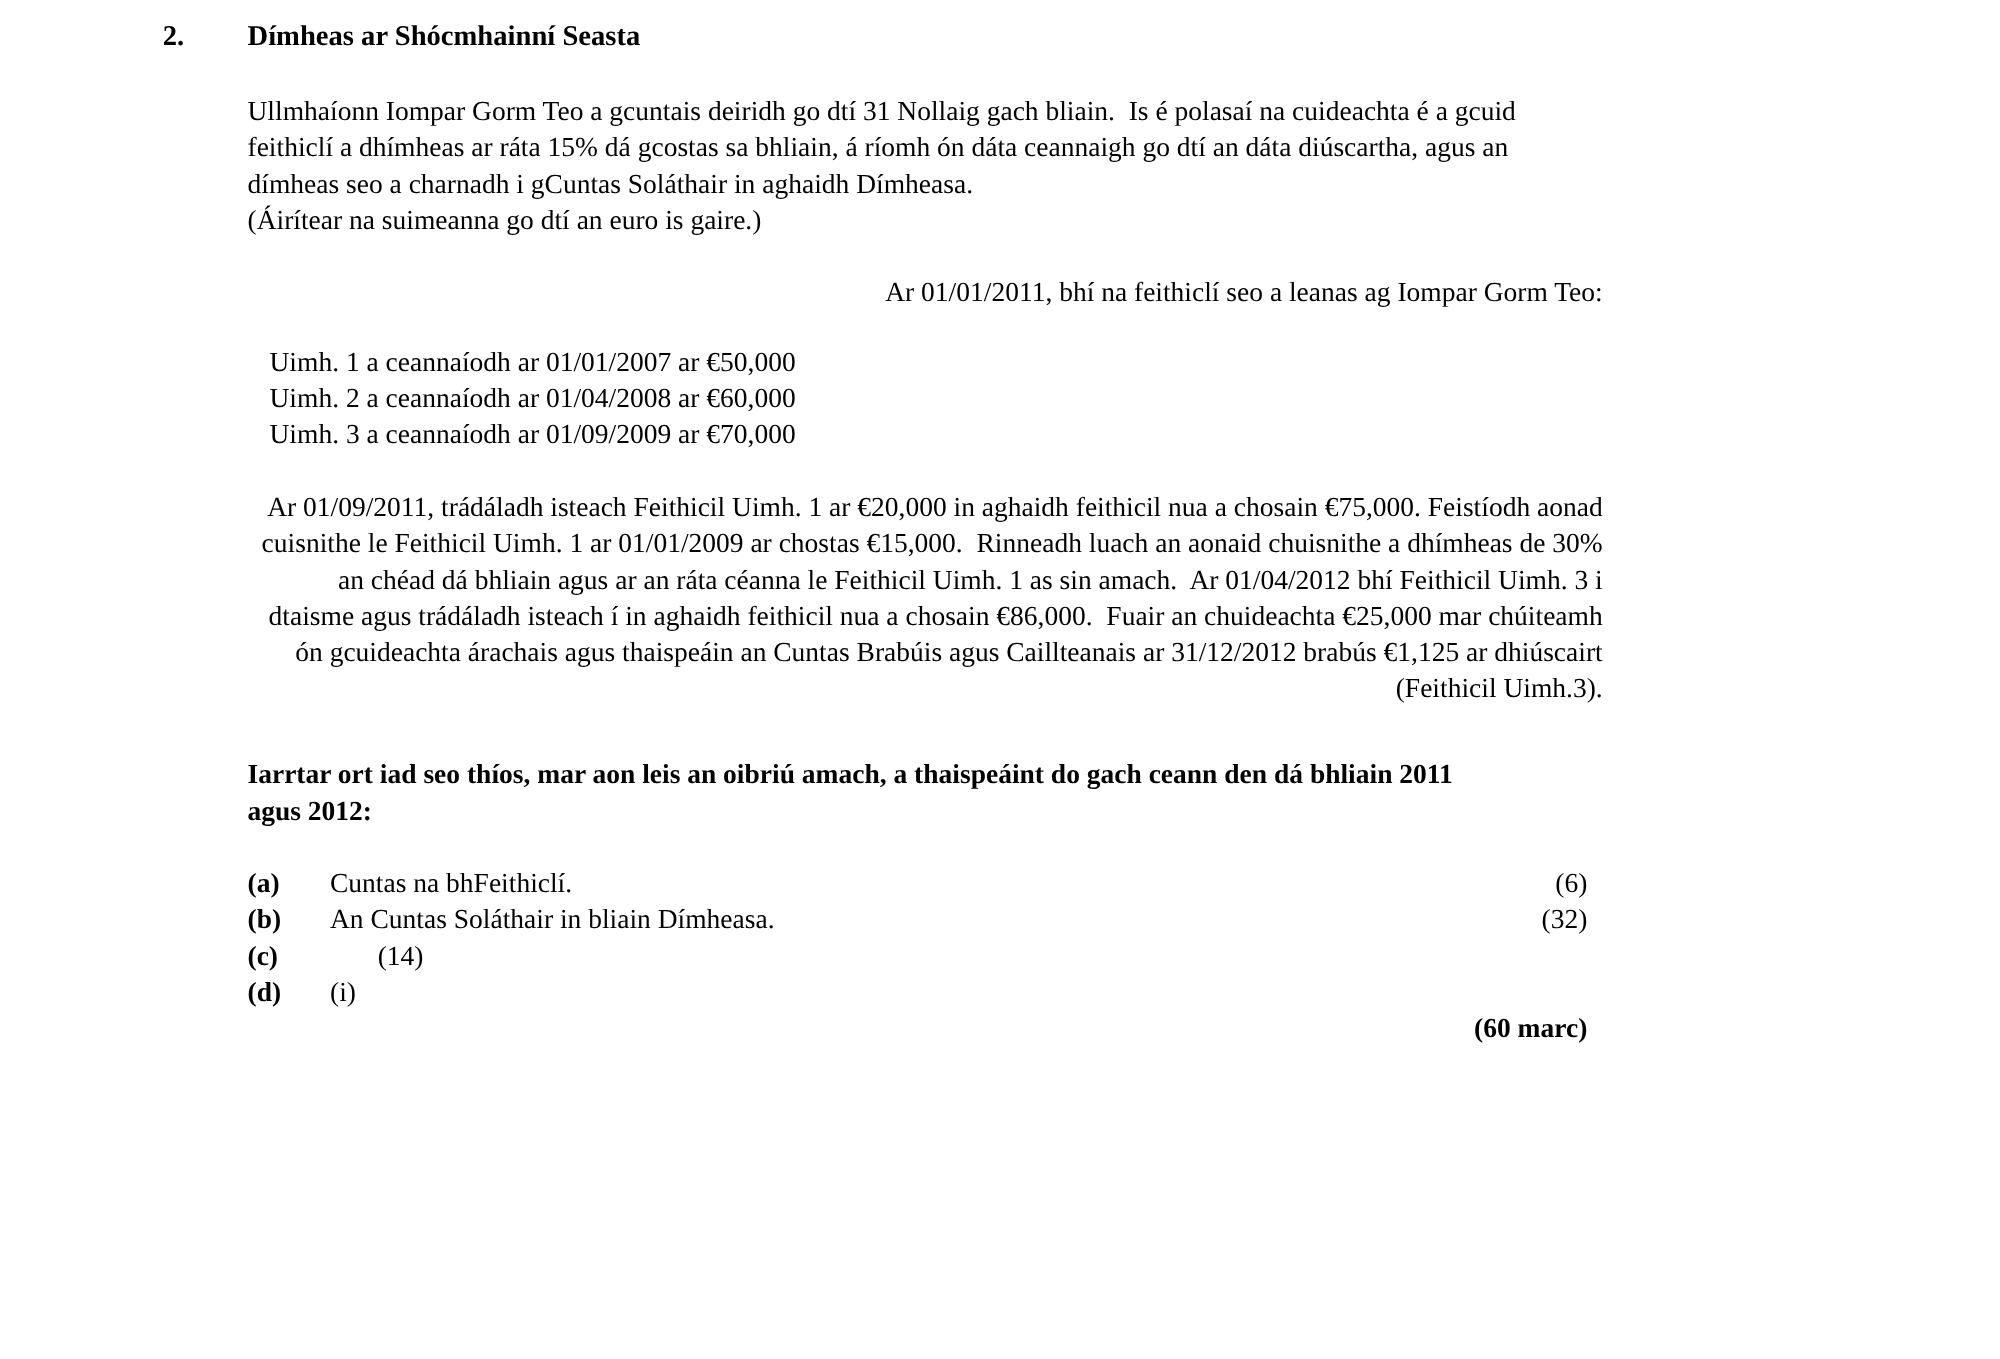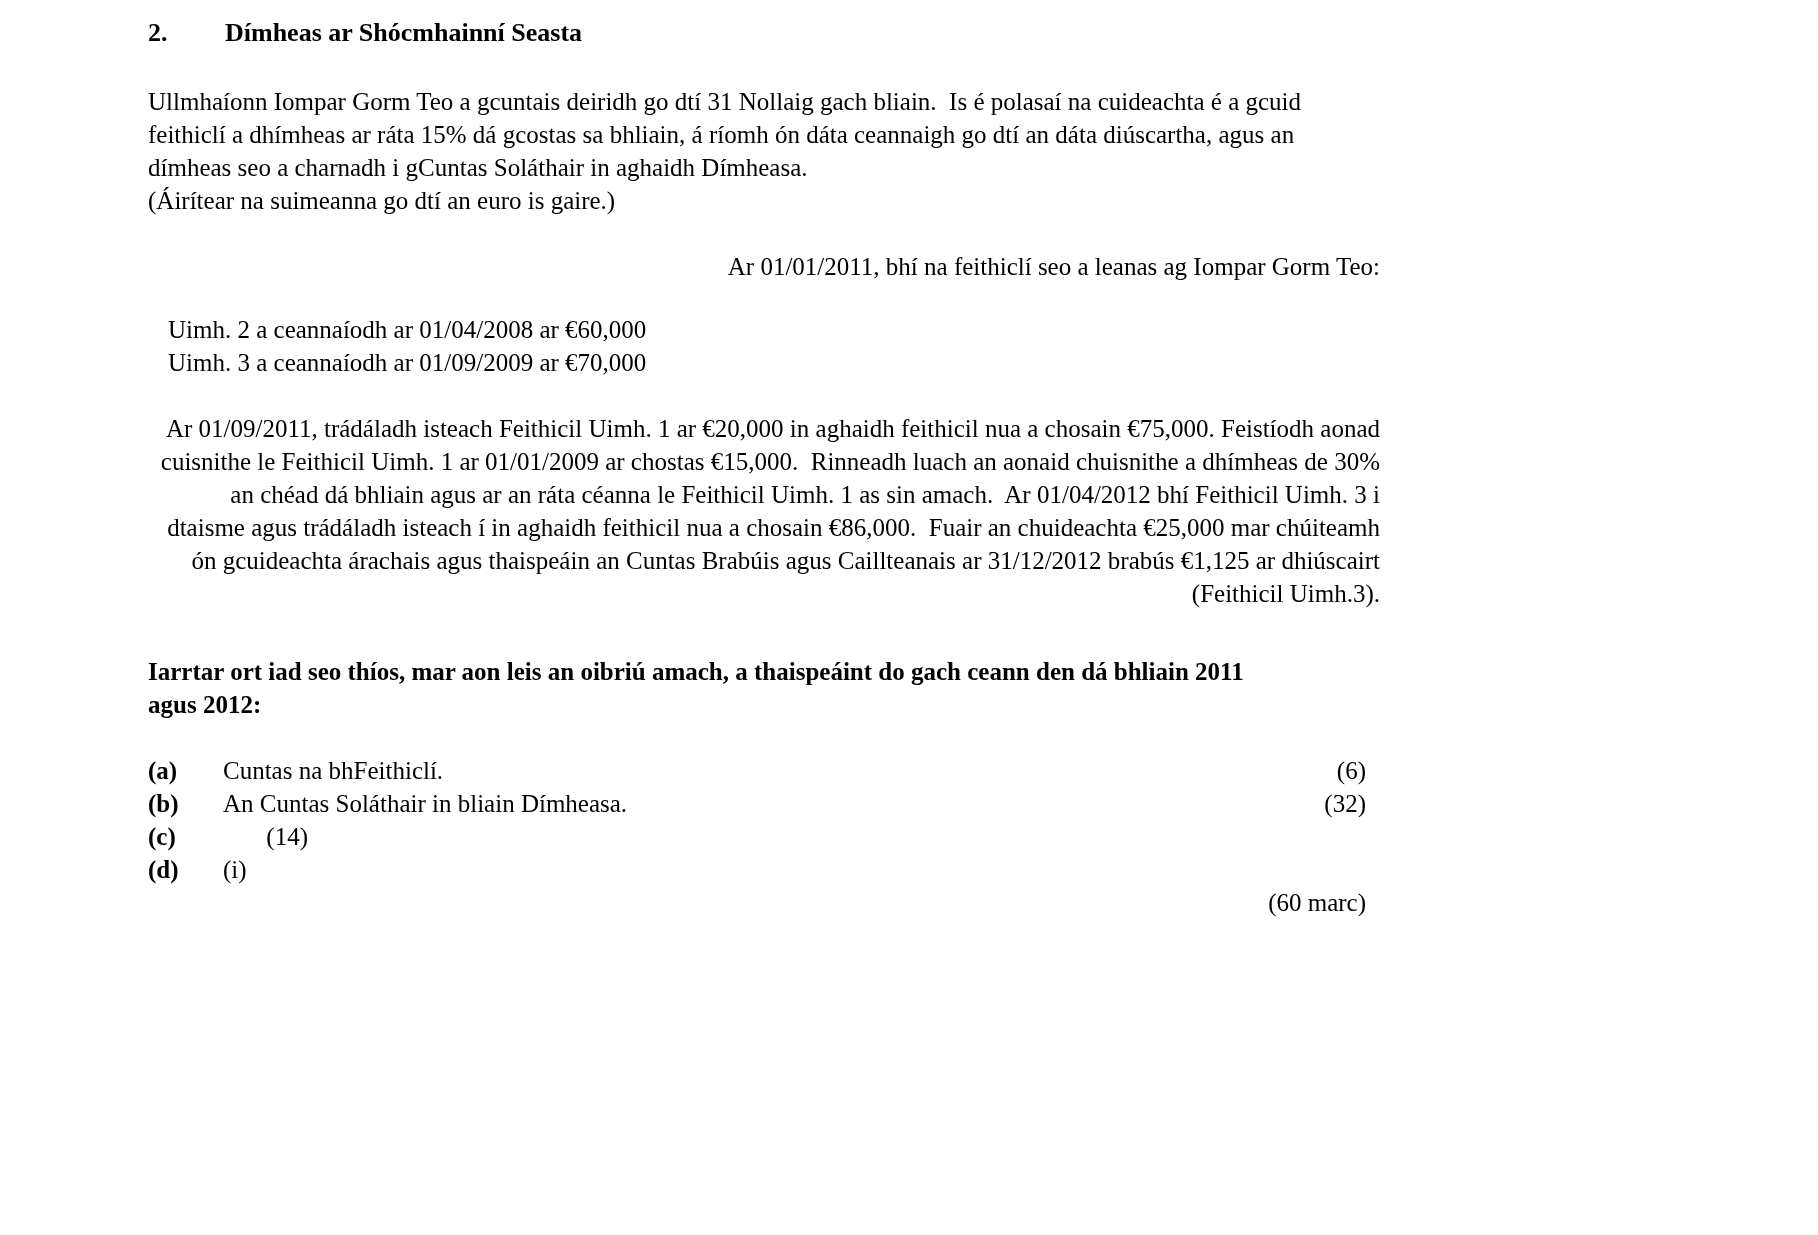--- a/index.html
+++ b/index.html
@@ -16,59 +16,60 @@
     overflow: hidden;
     position: relative;
   }
   .q-header {
     display: flex;
     font-weight: bold;
     font-size: 26px;
     margin-bottom: 36px;
   }
   .q-num { flex: 0 0 77px; }
-  .q-body { width: 1232px; }
+  .q-body { margin-left: 77px; width: 1232px; }
   .para { margin: 0; white-space: pre-wrap; }
   .gap { margin-top: 33px; text-align: right; }
   .biggap { margin-top: 45px; font-family: Liberation Serif, serif; }
   .vehicle-list { margin-top: 30px; margin-left: 20px; }
   .vehicle-item { white-space: pre-wrap; }
   .instruction { font-weight: bold; max-width: 1148px; }
   .parts { margin-top: 33px; width: 1218px; }
   .part-row { display: flex; align-items: flex-start; }
   .part-label { flex: 0 0 75px; font-weight: bold; }
   .part-text { flex: 1 1 auto; font-family: Liberation Serif, serif; }
   .part-marks { flex: 0 0 85px; text-align: right; }
   .part-sub { flex: 1 1 auto; display: flex; flex-direction: column; }
   .sub-row { display: flex; }
   .sub-label { flex: 0 0 75px; }
   .total-marks {
     width: 1218px;
     text-align: right;
-    font-weight: normal;
+    font-weight: bold;
   }
 </style>
 </head>
 <body>
 
 <div class="page">
 
   <div class="q-header">
     <span class="q-num">2.</span>
     <span class="q-title">Dímheas ar Shócmhainní Seasta</span>
   </div>
 
   <div class="q-body">
 
     <p class="para">Ullmhaíonn Iompar Gorm Teo a gcuntais deiridh go dtí 31 Nollaig gach bliain.  Is é polasaí na cuideachta é a gcuid feithiclí a dhímheas ar ráta 15% dá gcostas sa bhliain, á ríomh ón dáta ceannaigh go dtí an dáta diúscartha, agus an dímheas seo a charnadh i gCuntas Soláthair in aghaidh Dímheasa.</p>
     <p class="para">(Áirítear na suimeanna go dtí an euro is gaire.)</p>
 
     <p class="para gap">Ar 01/01/2011, bhí na feithiclí seo a leanas ag Iompar Gorm Teo:</p>
 
     <div class="vehicle-list">
+      <div class="vehicle-item">Uimh. 1 a ceannaíodh ar 01/01/2007 ar €50,000</div>
       <div class="vehicle-item">Uimh. 2 a ceannaíodh ar 01/04/2008 ar €60,000</div>
       <div class="vehicle-item">Uimh. 3 a ceannaíodh ar 01/09/2009 ar €70,000</div>
     </div>
 
     <p class="para gap">Ar 01/09/2011, trádáladh isteach Feithicil Uimh. 1 ar €20,000 in aghaidh feithicil nua a chosain €75,000. Feistíodh aonad cuisnithe le Feithicil Uimh. 1 ar 01/01/2009 ar chostas €15,000.  Rinneadh luach an aonaid chuisnithe a dhímheas de 30% an chéad dá bhliain agus ar an ráta céanna le Feithicil Uimh. 1 as sin amach.  Ar 01/04/2012 bhí Feithicil Uimh. 3 i dtaisme agus trádáladh isteach í in aghaidh feithicil nua a chosain €86,000.  Fuair an chuideachta €25,000 mar chúiteamh ón gcuideachta árachais agus thaispeáin an Cuntas Brabúis agus Caillteanais ar 31/12/2012 brabús €1,125 ar dhiúscairt (Feithicil Uimh.3).</p>
 
     <p class="para biggap instruction">Iarrtar ort iad seo thíos, mar aon leis an oibriú amach, a thaispeáint do gach ceann den dá bhliain 2011 agus 2012:</p>
 
     <div class="parts">
 

